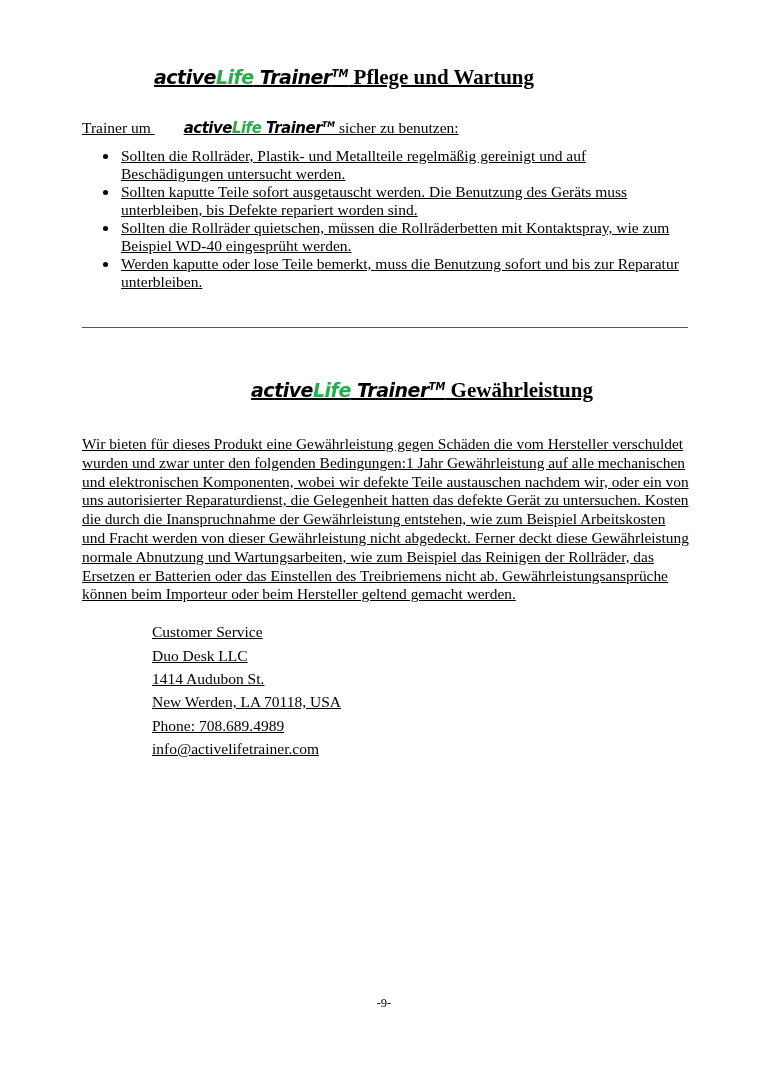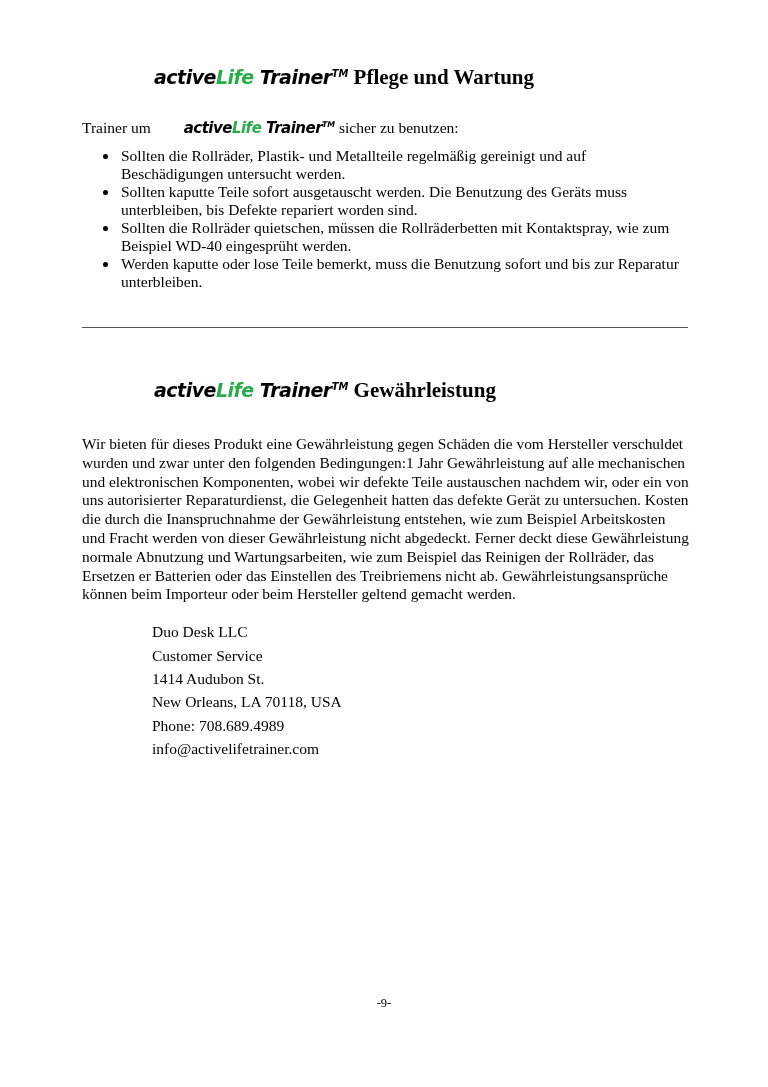--- a/index.html
+++ b/index.html
@@ -5,20 +5,21 @@
   * { box-sizing: border-box; }
   html, body { margin: 0; padding: 0; background: #ffffff; }
   .page {
     position: relative;
     width: 768px;
     height: 1079px;
     background: #ffffff;
     color: #000000;
     font-family: "Liberation Serif", serif;
     overflow: hidden;
+    text-decoration: underline;
   }
   .content { padding: 0 78px 0 82px; }
 
   
   .logo {
     font-family: "DejaVu Sans", sans-serif;
     font-weight: bold;
     font-style: italic;
     letter-spacing: -0.5px;
     white-space: nowrap;
@@ -61,20 +62,21 @@
     width: 606px;
     border: none;
     border-top: 1.6px solid #555555;
     height: 0;
   }
 
   .h2 {
     margin: 49px 0 12px 72px;
     font-size: 20px;
     line-height: 26px;
+    text-align: center;
   }
   .h2 .logo { font-size: 19px; }
 
   .warranty-body {
     margin: 32px 0 16px 0;
     font-size: 15.4px;
     line-height: 18.8px;
     text-align: left;
   }
 
@@ -118,24 +120,24 @@
     </ul>
 
     <hr class="divider">
 
     <div class="h2"><span class="logo"><span>active</span><span class="life">Life</span> <span>Trainer</span><span class="tm">TM</span></span><span class="h-serif"> Gewährleistung</span></div>
 
     <p class="warranty-body">Wir bieten für dieses Produkt eine Gewährleistung gegen Schäden die vom Hersteller verschuldet wurden und zwar unter den folgenden Bedingungen:1 Jahr Gewährleistung auf alle mechanischen und elektronischen Komponenten, wobei wir defekte Teile austauschen nachdem wir, oder ein von uns autorisierter Reparaturdienst, die Gelegenheit hatten das defekte Gerät zu untersuchen. Kosten die durch die Inanspruchnahme der Gewährleistung entstehen, wie zum Beispiel Arbeitskosten und Fracht werden von dieser Gewährleistung nicht abgedeckt. Ferner deckt diese Gewährleistung normale Abnutzung und Wartungsarbeiten, wie zum Beispiel das Reinigen der Rollräder, das Ersetzen er Batterien oder das Einstellen des Treibriemens nicht ab.  Gewährleistungsansprüche können beim Importeur oder beim Hersteller geltend gemacht werden.</p>
 
 
     <div class="address">
+      <div>Customer Service</div>
       <div>Duo Desk LLC</div>
-      <div>Customer Service</div>
       <div>1414 Audubon St.</div>
-      <div>New Orleans, LA 70118, USA</div>
+      <div>New Werden, LA 70118, USA</div>
       <div>Phone: 708.689.4989</div>
       <div>info@activelifetrainer.com</div>
     </div>
 
   </div>
 
   <div class="footer">-9-</div>
 </div>
 
 </body></html>

